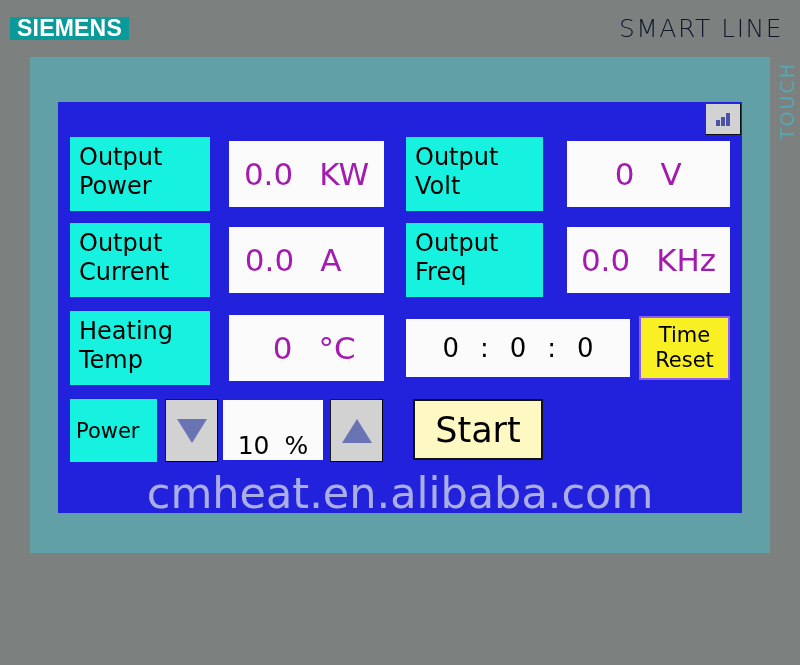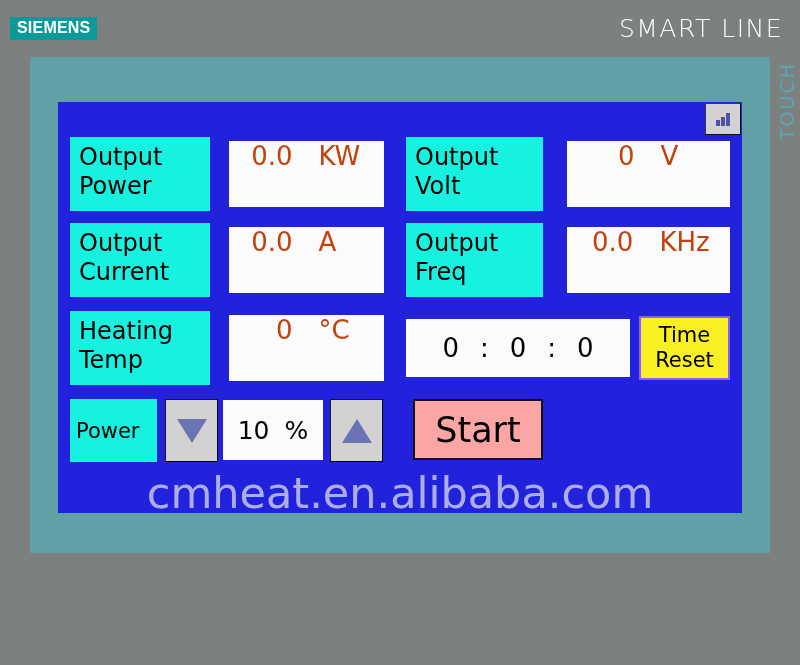--- a/index.html
+++ b/index.html
@@ -28,31 +28,31 @@
     height: 56px;
     background: #7c807f;
   }
   .siemens-logo {
     position: absolute;
     left: 10px;
     top: 17px;
     background: #0b9a9a;
     color: #ffffff;
     font-weight: bold;
-    font-size: 16px;
+    font-size: 23px;
     letter-spacing: 0.2px;
     padding: 2px 7px 3px 7px;
     line-height: 18px;
     font-family: "Liberation Sans", sans-serif;
   }
   .smart-line {
     position: absolute;
     right: 17px;
     top: 14px;
-    color: #ffffff;
+    color: #0f172a;
     font-size: 25px;
     letter-spacing: 1.5px;
     font-family: "DejaVu Sans", sans-serif;
     font-weight: 300;
   }
 
   
   .touch-label {
     position: absolute;
     right: 2px;
@@ -127,25 +127,25 @@
     color: #000000;
     font-size: 24px;
     line-height: 29px;
     padding: 6px 0 0 9px;
     font-family: "DejaVu Sans", sans-serif;
   }
   .label-box .l2 { display: block; }
 
   .value-box {
     background: #fbfbfb;
-    color: #c2410c;
-    font-size: 26px;
-    font-family: "DejaVu Sans", sans-serif;
-    display: flex;
-    align-items: flex-start;
+    color: #a21caf;
+    font-size: 31px;
+    font-family: "DejaVu Sans", sans-serif;
+    display: flex;
+    align-items: center;
     justify-content: center;
     gap: 26px;
   }
   .value-box .num { min-width: 46px; text-align: right; }
   .value-box .unit { min-width: 48px; text-align: left; }
 
   
   .c-label-a { left: 12px;  width: 140px; }
   .c-value-a { left: 171px; width: 155px; }
   .c-label-b { left: 348px; width: 137px; }
@@ -207,28 +207,28 @@
   .btn-down { left: 107px; }
   .btn-up   { left: 272px; }
   .pct-box {
     left: 165px;
     width: 100px;
     background: #fbfbfb;
     color: #000;
     font-size: 25px;
     font-family: "DejaVu Sans", sans-serif;
     display: flex;
-    align-items: center;
+    align-items: flex-end;
     justify-content: center;
     gap: 15px;
   }
   .start-btn {
     left: 355px;
     width: 130px;
-    background: #fca5a5;
+    background: #fef9c3;
     border: 2px solid #111111;
     color: #000000;
     font-size: 35px;
     display: flex;
     align-items: center;
     justify-content: center;
     box-sizing: border-box;
     font-family: "DejaVu Sans", sans-serif;
   }
   .stop-btn {

